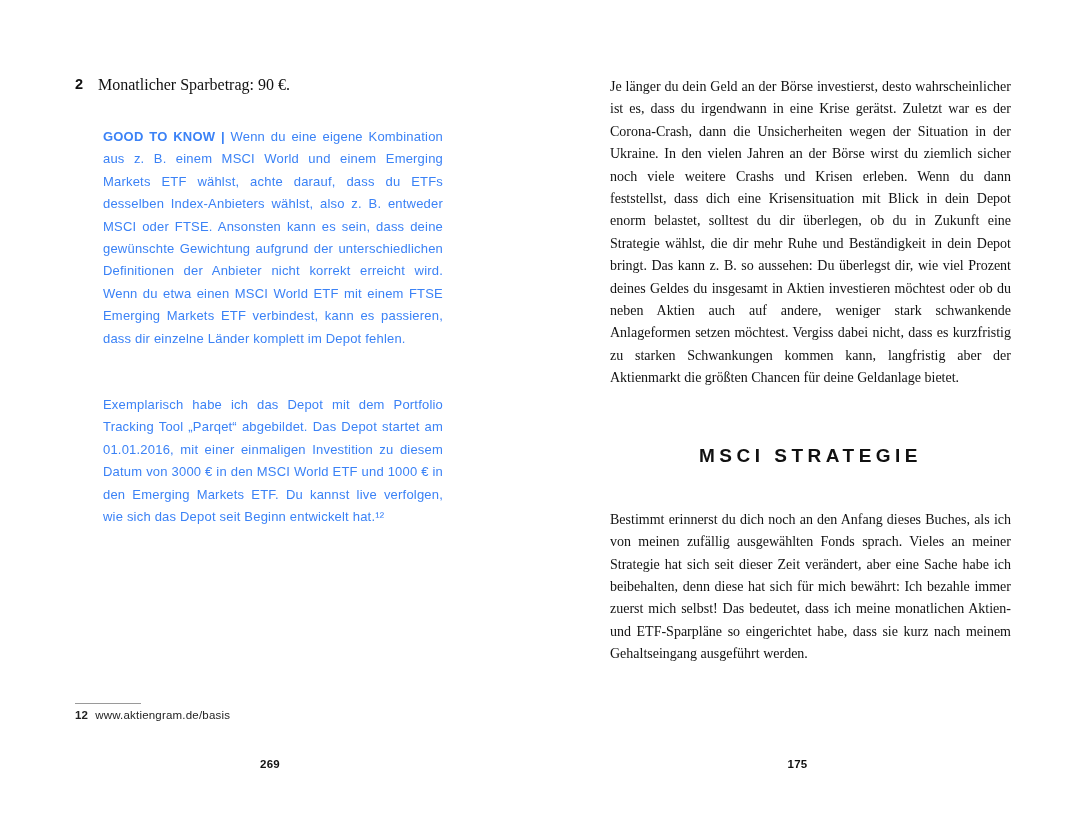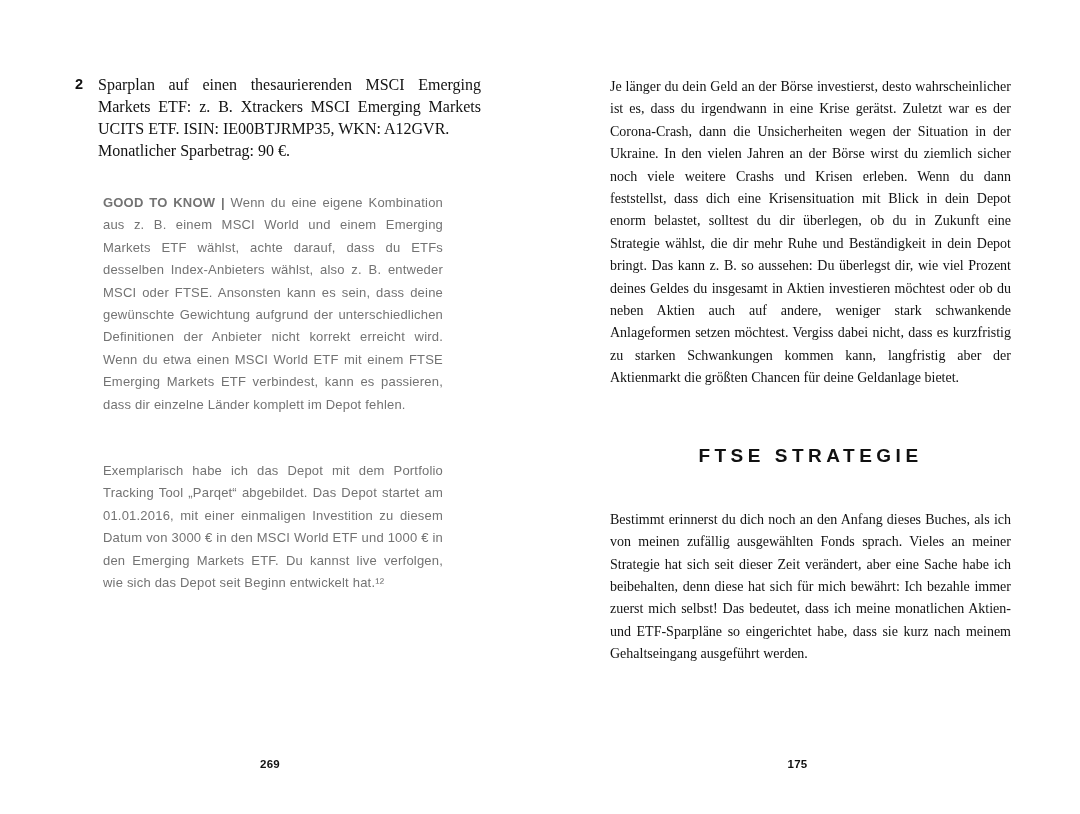--- a/index.html
+++ b/index.html
@@ -37,21 +37,21 @@
     hyphens: auto;
   }
   .list-body .last-line { text-align: left; }
 
   .inset {
     margin: 30px 38px 0 28px;  
     font-size: 13px;
     line-height: 22.4px;
     text-align: justify;
     letter-spacing: 0.2px;
-    color: #737373;
+    color: #3b82f6;
     hyphens: auto;
   }
   .inset b { font-weight: bold; }
 
   .footnote-area {
     position: absolute;
     left: 75px; top: 703px;
     width: 320px;
   }
   .footnote-rule {
@@ -112,40 +112,43 @@
 </head>
 <body>
 
 <div class="spread">
 
   <div class="page-left">
 
     <div class="list-item">
       <span class="list-num">2</span>
       <div class="list-body serif">
-        <div>Sparplan auf einen thesaurierenden MSCI Emerging Markets ETF: z. B. Xtrackers MSCI Emerging Markets UCITS ETF. ISIN: IE00BTJRMP35, WKN: A12GVR.</div>
         <div class="last-line">Monatlicher Sparbetrag: 90 €.</div>
       </div>
     </div>
 
     <p class="inset sans"><b>GOOD TO KNOW |</b><span> Wenn du eine eigene Kombination aus z. B. einem MSCI World und einem Emerging Markets ETF wählst, achte darauf, dass du ETFs desselben Index-Anbieters wählst, also z. B. entweder MSCI oder FTSE. Ansonsten kann es sein, dass deine gewünschte Gewichtung aufgrund der unterschiedlichen Definitionen der Anbieter nicht korrekt erreicht wird. Wenn du etwa einen MSCI World ETF mit einem FTSE Emerging Markets ETF verbindest, kann es passieren, dass dir einzelne Länder komplett im Depot fehlen.</span></p>
 
     <p class="inset sans" style="margin-top:44px">Exemplarisch habe ich das Depot mit dem Portfolio Tracking Tool „Parqet“ abgebildet. Das Depot startet am 01.01.2016, mit einer einmaligen Investition zu diesem Datum von 3000 € in den MSCI World ETF und 1000 € in den Emerging Markets ETF. Du kannst live verfolgen, wie sich das Depot seit Beginn entwickelt hat.¹²</p>
 
   </div>
 
+  <div class="footnote-area sans">
+    <div class="footnote-rule"></div>
+    <div class="footnote-line"><span class="fn-num">12</span><span>www.aktiengram.de/basis</span></div>
+  </div>
 
   <div class="pagenum-left">269</div>
 
   <div class="page-right">
 
 
     <p class="body-par serif">Je länger du dein Geld an der Börse investierst, desto wahrscheinlicher ist es, dass du irgendwann in eine Krise gerätst. Zuletzt war es der Corona-Crash, dann die Unsicherheiten wegen der Situation in der Ukraine. In den vielen Jahren an der Börse wirst du ziemlich sicher noch viele weitere Crashs und Krisen erleben. Wenn du dann feststellst, dass dich eine Krisensituation mit Blick in dein Depot enorm belastet, solltest du dir überlegen, ob du in Zukunft eine Strategie wählst, die dir mehr Ruhe und Beständigkeit in dein Depot bringt. Das kann z. B. so aussehen: Du überlegst dir, wie viel Prozent deines Geldes du insgesamt in Aktien investieren möchtest oder ob du neben Aktien auch auf andere, weniger stark schwankende Anlageformen setzen möchtest. Vergiss dabei nicht, dass es kurzfristig zu starken Schwankungen kommen kann, langfristig aber der Aktienmarkt die größten Chancen für deine Geldanlage bietet.</p>
 
-    <h1 class="heading-chapter">FTSE STRATEGIE</h1>
+    <h1 class="heading-chapter">MSCI STRATEGIE</h1>
 
     <p class="body-par serif">Bestimmt erinnerst du dich noch an den Anfang dieses Buches, als ich von meinen zufällig ausgewählten Fonds sprach. Vieles an meiner Strategie hat sich seit dieser Zeit verändert, aber eine Sache habe ich beibehalten, denn diese hat sich für mich bewährt: Ich bezahle immer zuerst mich selbst! Das bedeutet, dass ich meine monatlichen Aktien- und ETF-Sparpläne so eingerichtet habe, dass sie kurz nach meinem Gehaltseingang ausgeführt werden.</p>
 
   </div>
 
   <div class="pagenum-right">175</div>
 
 </div>
 
 </body></html>

